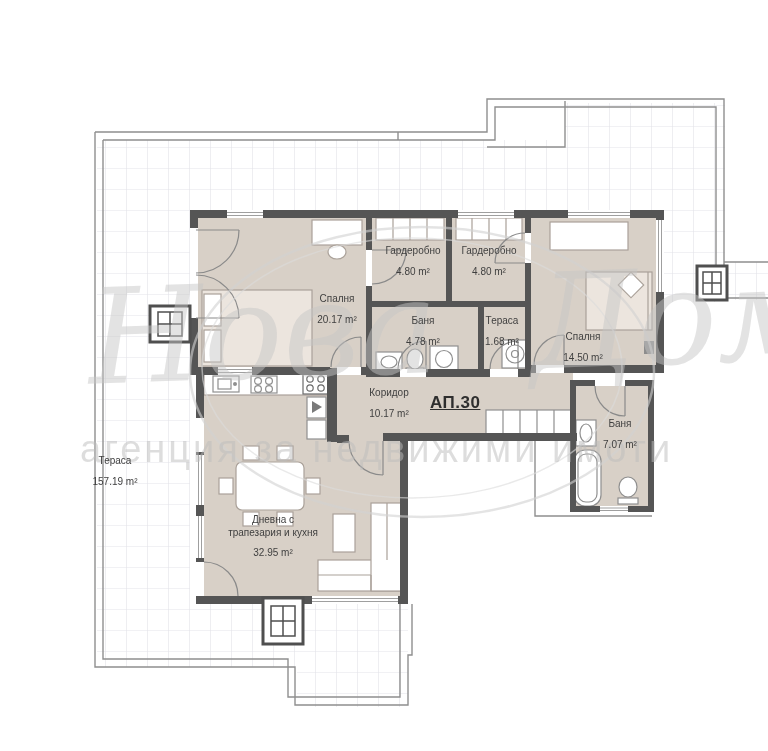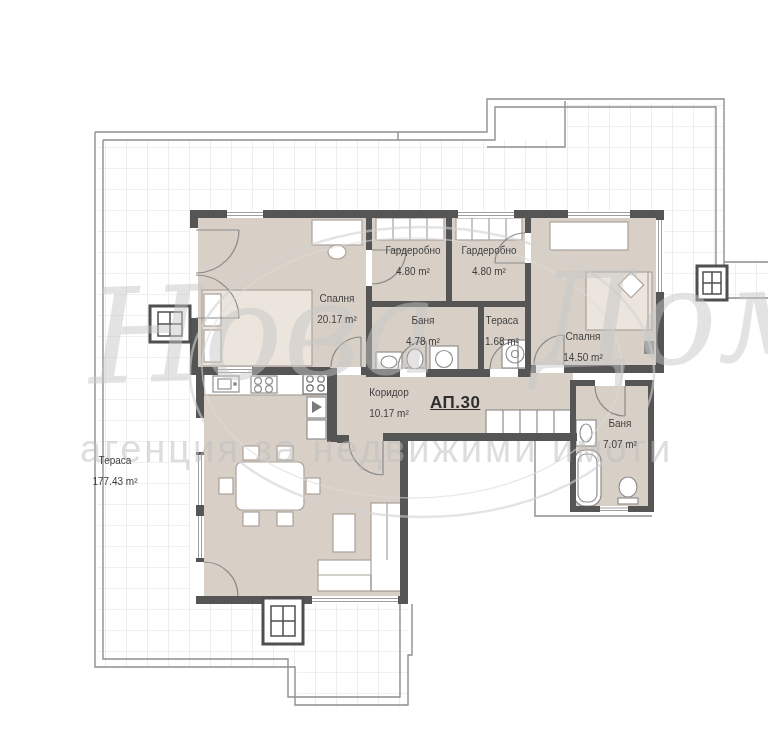--- a/index.html
+++ b/index.html
@@ -273,19 +273,23 @@
     <div class="area">10.17 m²</div>
   </div>
 
   <div class="room-label" style="left:570px;top:418px;width:100px;">
     <div class="rname">Баня</div>
     <div class="area">7.07 m²</div>
   </div>
 
   <div class="room-label" style="left:65px;top:455px;width:100px;">
     <div class="rname">Тераса</div>
-    <div class="area">177.43 m²</div>
-  </div>
-
+    <div class="area">157.19 m²</div>
+  </div>
+
+  <div class="room-label" style="left:226px;top:514px;width:94px;">
+    <div class="rname">Дневна с трапезария и кухня</div>
+    <div class="area">32.95 m²</div>
+  </div>
 
   <div class="ap-label" style="left:430px;top:393px;">АП.30</div>
 
 </div>
 
 </body></html>

